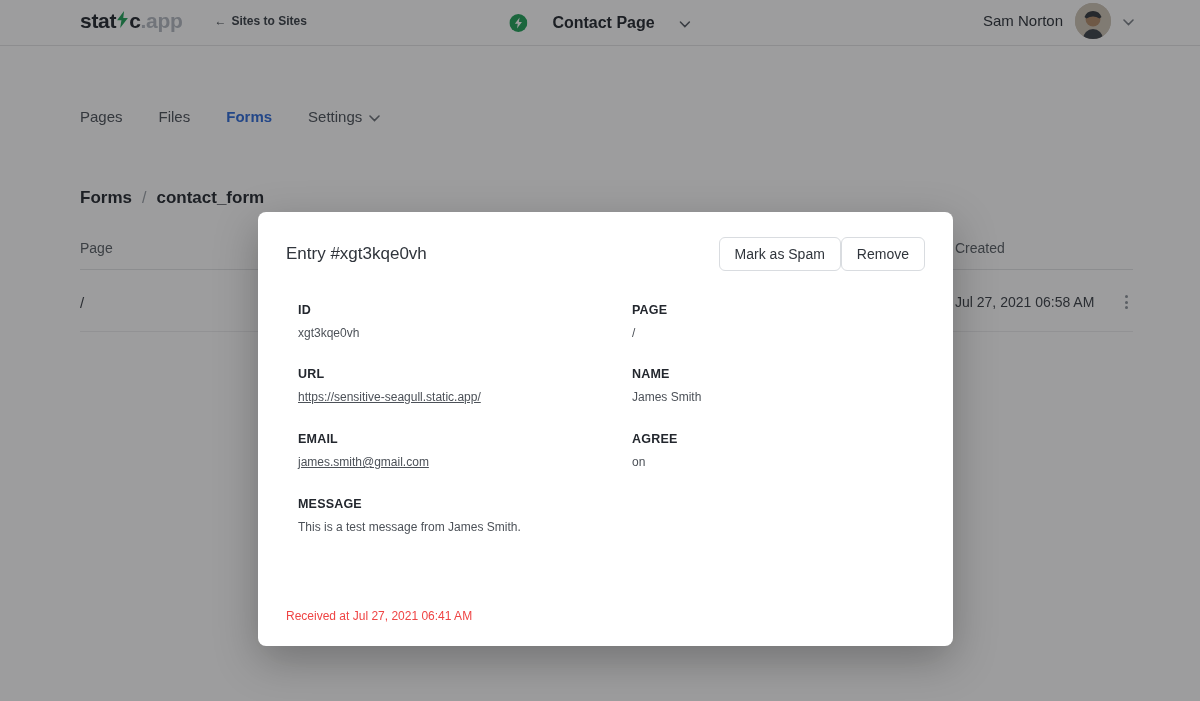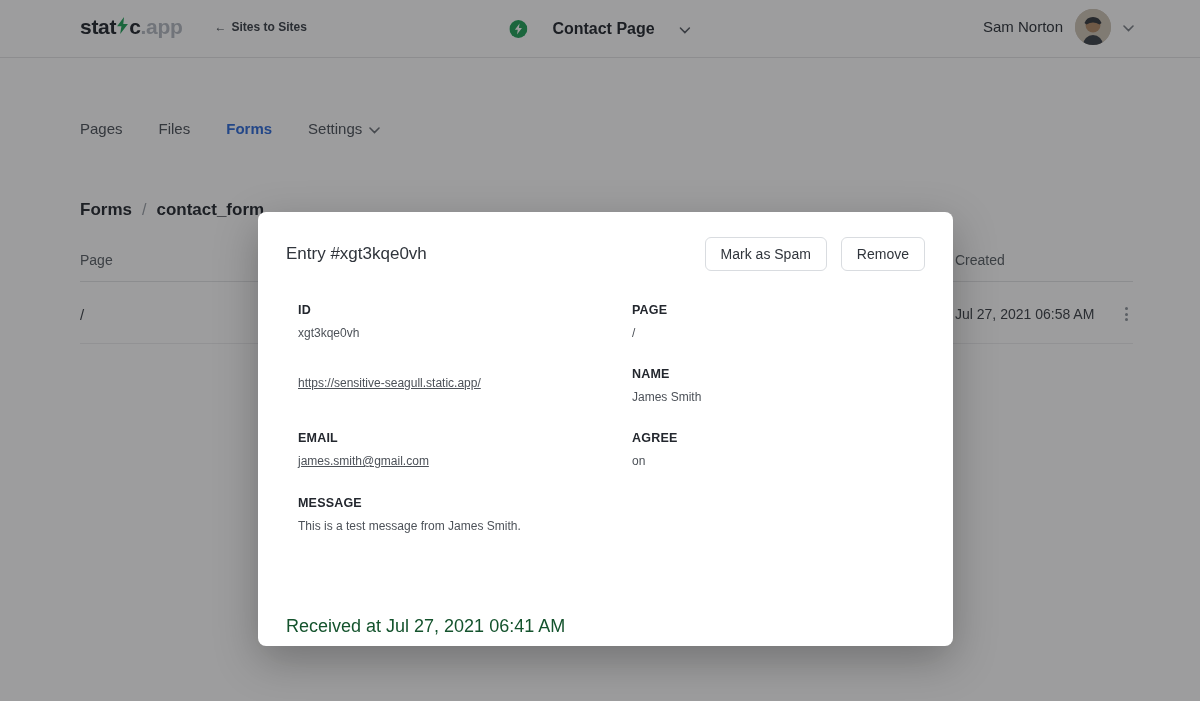--- a/index.html
+++ b/index.html
@@ -6,21 +6,21 @@
   html,body { width:1200px; height:701px; overflow:hidden; }
   body {
     font-family:"Liberation Sans", sans-serif;
     background:#ffffff;
     color:#2a2f36;
     position:relative;
   }
 
   
   .app-header {
-    height:58px;
+    height:46px;
     border-bottom:1px solid #e3e4e6;
     display:flex;
     align-items:center;
     padding:0 66px 4px 80px;
     position:relative;
     background:#fff;
   }
   .logo { display:flex; align-items:baseline; font-weight:bold; font-size:21px; letter-spacing:-0.3px; cursor:pointer; }
   .logo .dark { color:#22272e; }
   .logo .bolt-i { display:inline-block; margin:0 1px; }
@@ -68,39 +68,39 @@
   .modal {
     position:fixed; left:258px; top:212px; width:695px; height:434px;
     background:#fff; border-radius:8px; z-index:20;
     box-shadow:0 14px 44px rgba(0,0,0,0.28);
   }
   .modal-head {
     display:flex; align-items:center; justify-content:space-between;
     padding:25px 28px 0 28px;
   }
   .modal-title { font-size:17px; font-weight:500; color:#30353c; }
-  .modal-actions { display:flex; gap:14px; }
+  .modal-actions { display:flex; }
   .btn {
     background:#fff; border:1px solid #d9dce0; border-radius:6px;
     padding:8px 15px; font-size:14px; font-weight:500; color:#30353c;
     font-family:"Liberation Sans", sans-serif; cursor:pointer;
   }
   .field-grid {
     margin-top:32px; padding:0 40px;
     display:grid; grid-template-columns:334px 1fr;
   }
   .field { margin-bottom:27px; }
   .field-label {
     font-size:12.5px; font-weight:bold; color:#23272e; letter-spacing:0.2px;
   }
   .field-value { margin-top:9px; font-size:12px; color:#4c5158; }
   .field-value.link { text-decoration:underline; cursor:pointer; display:inline-block; }
   .modal-footer {
-    position:absolute; left:28px; bottom:9px;
-    font-size:18px; color:#14532d;
+    position:absolute; left:28px; bottom:23px;
+    font-size:12px; color:#ef4444;
   }
 </style>
 </head>
 <body>
 
 <header class="app-header">
   <div class="logo">
     <span class="dark">stat</span>
     <span class="bolt-i">
       <svg width="11" height="17" viewBox="0 0 14 22">
@@ -203,20 +203,21 @@
   <div class="field-grid">
     <div class="field">
       <div class="field-label">ID</div>
       <div class="field-value">xgt3kqe0vh</div>
     </div>
     <div class="field">
       <div class="field-label">PAGE</div>
       <div class="field-value">/</div>
     </div>
     <div class="field">
+      <div class="field-label">URL</div>
       <div class="field-value link">https://sensitive-seagull.static.app/</div>
     </div>
     <div class="field">
       <div class="field-label">NAME</div>
       <div class="field-value">James Smith</div>
     </div>
     <div class="field">
       <div class="field-label">EMAIL</div>
       <div class="field-value link">james.smith@gmail.com</div>
     </div>

